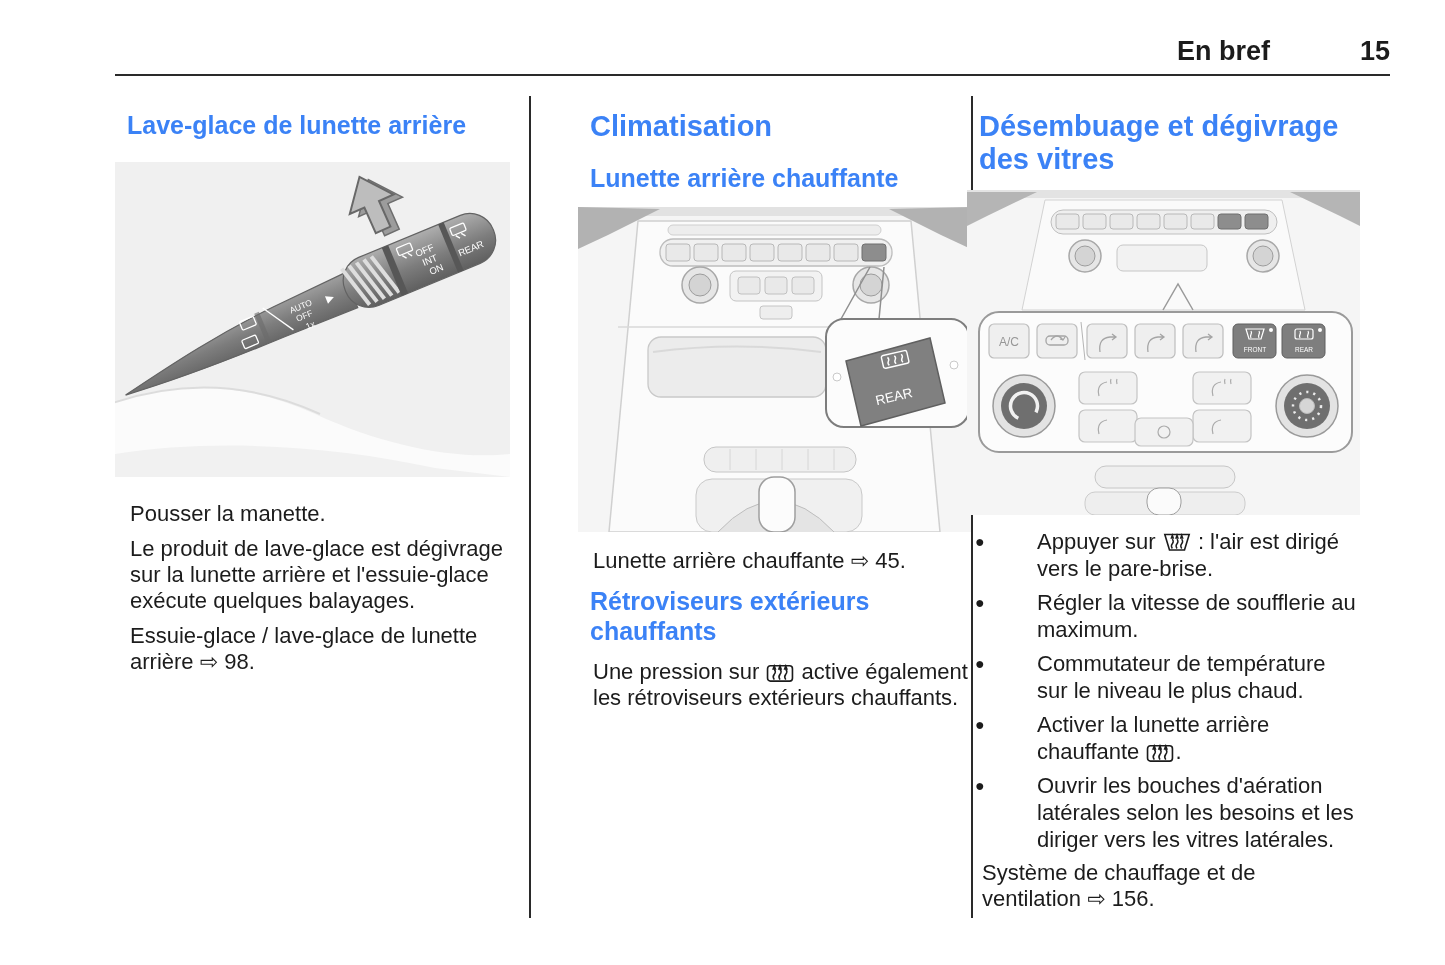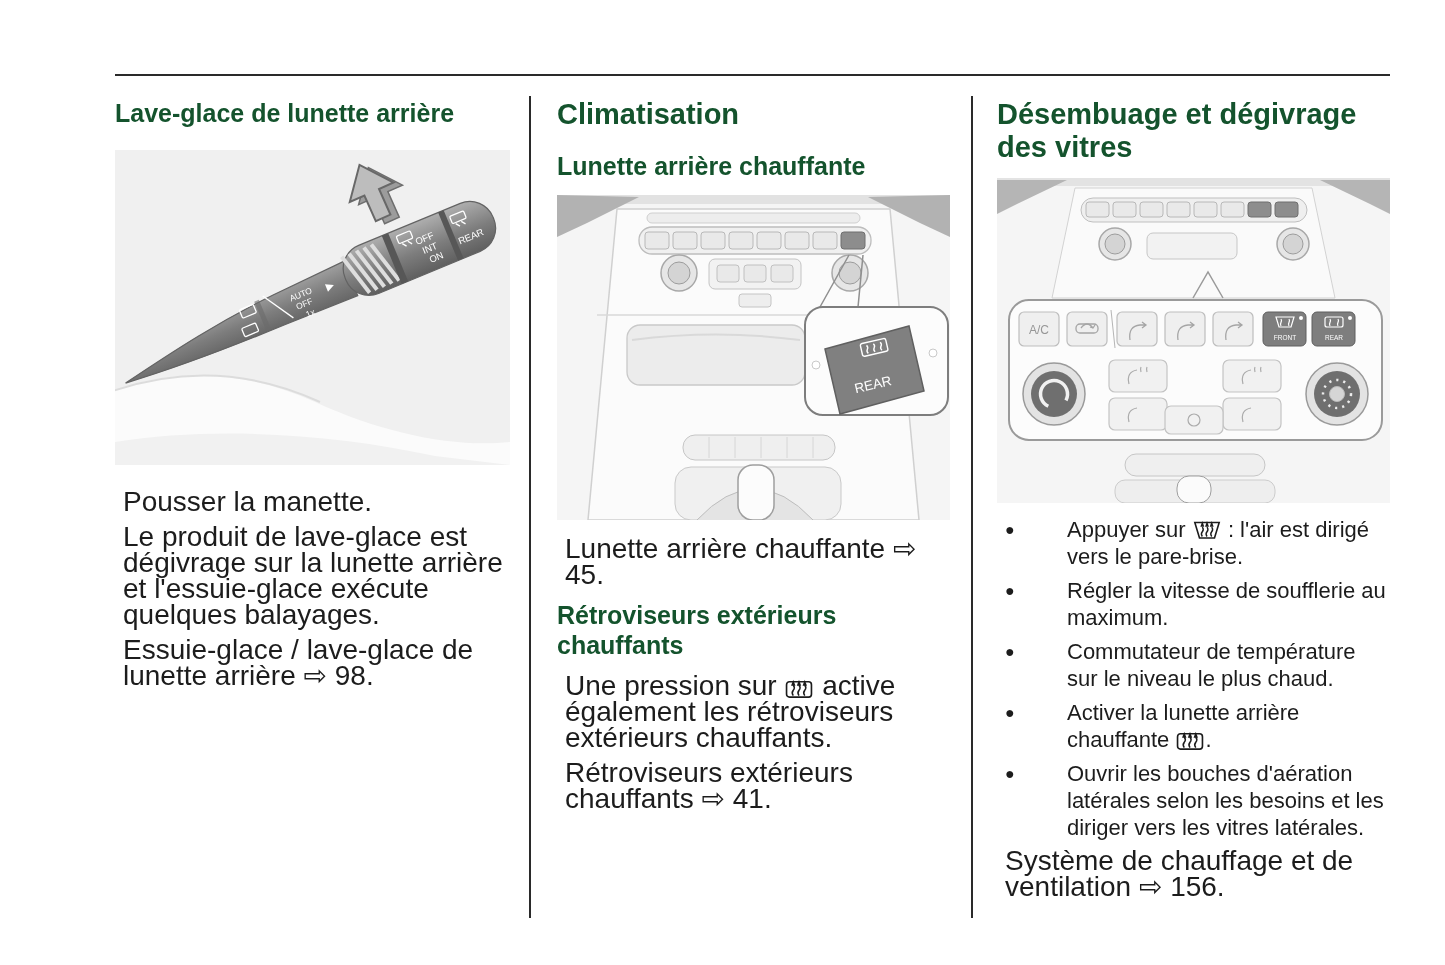--- a/index.html
+++ b/index.html
@@ -6,26 +6,26 @@
   .page{position:relative;width:1445px;height:965px;background:#ffffff;overflow:hidden;
         font-family:"Liberation Sans","DejaVu Sans",sans-serif;color:#1c1c1c;}
   .running-head{position:absolute;top:36px;left:115px;width:1275px;display:flex;
         justify-content:flex-end;align-items:baseline;font-weight:bold;font-size:27px;}
   .running-head .pn{margin-left:86px;min-width:34px;text-align:right;}
   .head-rule{position:absolute;top:74px;left:115px;width:1275px;height:0;border-top:2px solid #2a2a2a;}
   .divider{position:absolute;top:96px;width:2px;height:822px;background:#2a2a2a;}
   #div1{left:529px;} #div2{left:971px;}
   .col{position:absolute;top:98px;}
   #col1{left:115px;width:395px;}
-  #col2{left:557px;width:393px;}
-  #col3{left:997px;width:393px;}
-  h1,h2{margin:0;font-weight:bold;color:#14532d;}
+  #col2{left:578px;width:393px;}
+  #col3{left:967px;width:393px;}
+  h1,h2{margin:12px;font-weight:bold;color:#3b82f6;}
   h1{font-size:29px;line-height:33px;}
   h2{font-size:25px;line-height:30px;}
-  p{font-size:28px;line-height:26px;margin:0 0 9px 8px;}
+  p{font-size:22px;line-height:26px;margin:0 0 9px 15px;}
   .fig{display:block;}
   #col1 .fig{margin-top:22px;}
   #col2 h2.sub1{margin-top:20px;}
   #col2 .fig{margin-top:14px;margin-bottom:16px;}
   #col2 h2.sub2{margin-top:12px;margin-bottom:13px;}
   #col3 .fig{margin-top:14px;}
   #col1 .textblock{margin-top:24px;}
   .sym{display:inline-block;width:30px;height:23px;vertical-align:-4px;}
   .ref-arrow{font-family:"DejaVu Sans",sans-serif;}
   ul.blist{list-style:none;margin:13px 0 0 0;padding:0;font-size:22px;line-height:27px;}
@@ -33,20 +33,24 @@
   .blt{flex:0 0 46px;padding-left:8px;box-sizing:border-box;font-size:16px;line-height:27px;}
   .li-text{flex:1;margin-left:24px;}
   .final-ref{margin-top:4px;}
   svg text{font-family:"Liberation Sans","DejaVu Sans",sans-serif;}
 </style>
 </head>
 <body>
 
 <div class="page">
 
+  <div class="running-head">
+    <span>En bref</span>
+    <span class="pn">15</span>
+  </div>
   <div class="head-rule"></div>
 
   <div class="divider" id="div1"></div>
   <div class="divider" id="div2"></div>
 
   <div class="col" id="col1">
     <h2>Lave-glace de lunette arrière</h2>
 
     <svg class="fig" width="395" height="315" viewBox="0 0 395 315">
       <defs>
@@ -194,23 +198,20 @@
             <path d="M15,20.5 q-2.2,-3 0,-5.5 q2.2,-2.8 0,-5.5"></path>
             <path d="M21,20.5 q-2.2,-3 0,-5.5 q2.2,-2.8 0,-5.5"></path>
           </g>
           <g fill="#1c1c1c">
             <polygon points="6.7,10.2 9,4 11.3,10.2"></polygon>
             <polygon points="12.7,10.2 15,4 17.3,10.2"></polygon>
             <polygon points="18.7,10.2 21,4 23.3,10.2"></polygon>
           </g>
         </svg>
       <span>active également les rétroviseurs extérieurs chauffants.</span></p>
-    <p><span>Rétroviseurs extérieurs chauffants</span>
-      <span class="ref-arrow">⇨</span>
-      <span>41.</span></p>
   </div>
 
   <div class="col" id="col3">
     <h1>Désembuage et dégivrage des vitres</h1>
 
     <svg class="fig" width="393" height="325" viewBox="0 0 393 325">
       <rect width="393" height="325" fill="#f5f5f5"></rect>
       <rect width="393" height="8" fill="#e3e3e3"></rect>
       <path d="M0,2 L70,2 L20,26 L0,36 Z" fill="#b5b5b5"></path>
       <path d="M393,2 L323,2 L373,26 L393,36 Z" fill="#b5b5b5"></path>

